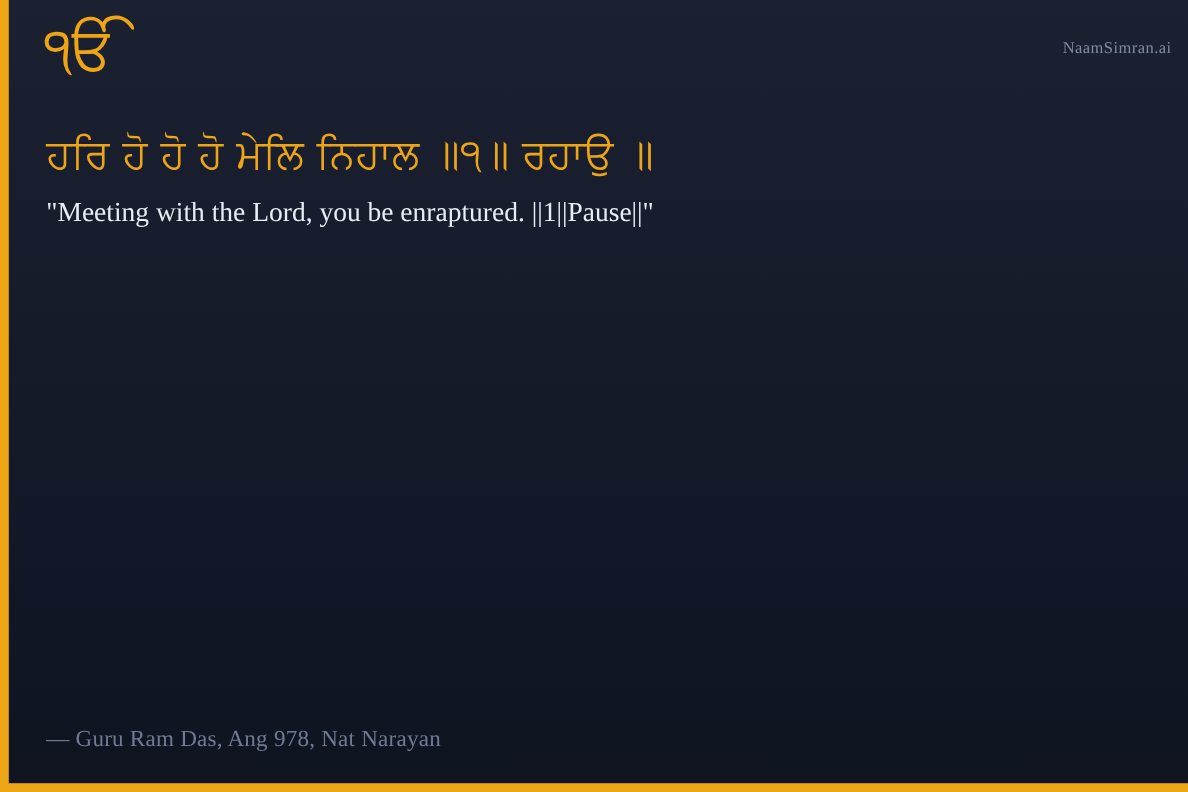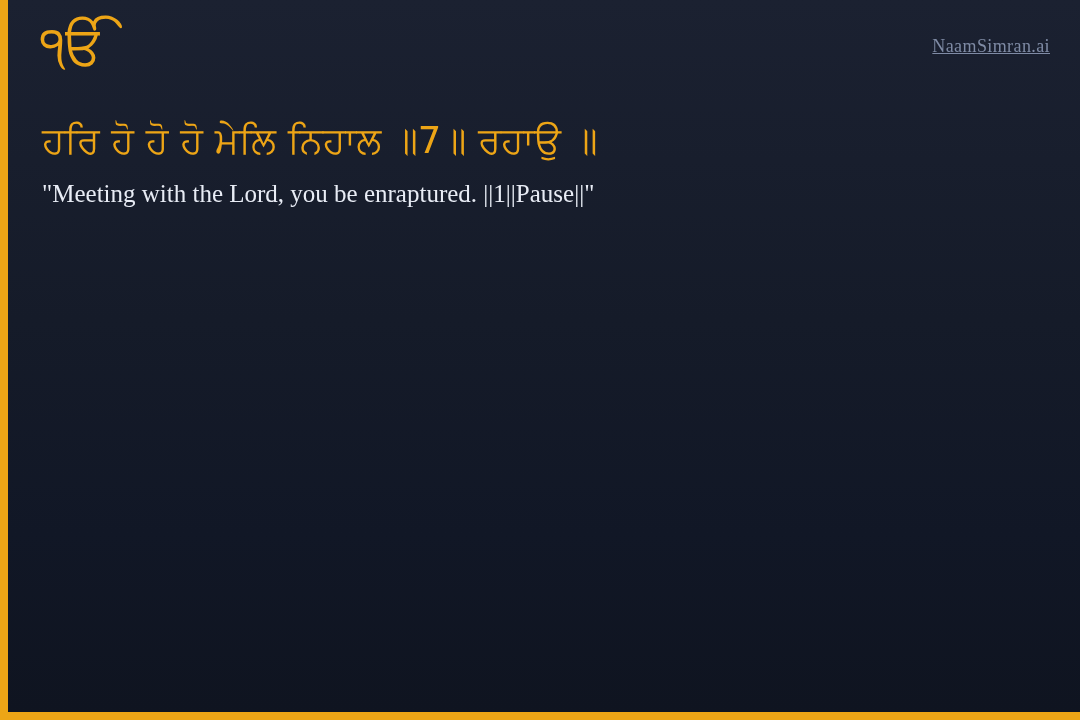--- a/index.html
+++ b/index.html
@@ -40,28 +40,27 @@
     color: #eda516;
     font-size: 54px;
     line-height: 1;
     font-family: "Liberation Sans", "DejaVu Sans", sans-serif;
     letter-spacing: 0;
     user-select: none;
   }
 
   .brand {
     position: absolute;
-    right: 30px;
+    right: 15px;
     top: 36px;
     color: #7f8ba5;
-    font-size: 18px;
+    font-size: 15px;
     letter-spacing: 0.4px;
     font-family: "Liberation Serif", "DejaVu Serif", serif;
     white-space: nowrap;
-    text-decoration: underline;
   }
 
   
   .verse-block {
     position: absolute;
     left: 34px;
     right: 40px;
     top: 118px;
   }
 
@@ -123,21 +122,22 @@
 
 <div id="shabad-card">
 
   <div class="card-header">
     <div class="ik-onkar">ੴ</div>
     <div class="brand">NaamSimran.ai</div>
   </div>
 
   <div class="verse-block">
 
-    <p class="gurmukhi-line">ਹਰਿ ਹੋ ਹੋ ਹੋ ਮੇਲਿ ਨਿਹਾਲ ॥7॥ ਰਹਾਉ ॥</p>
+    <p class="gurmukhi-line">ਹਰਿ ਹੋ ਹੋ ਹੋ ਮੇਲਿ ਨਿਹਾਲ ॥੧॥ ਰਹਾਉ ॥</p>
 
 
     <p class="translation-line">"Meeting with the Lord, you be enraptured. ||1||Pause||"</p>
 
   </div>
 
+  <div class="attribution">— Guru Ram Das, Ang 978, Nat Narayan</div>
 
 </div>
 
 </body></html>

